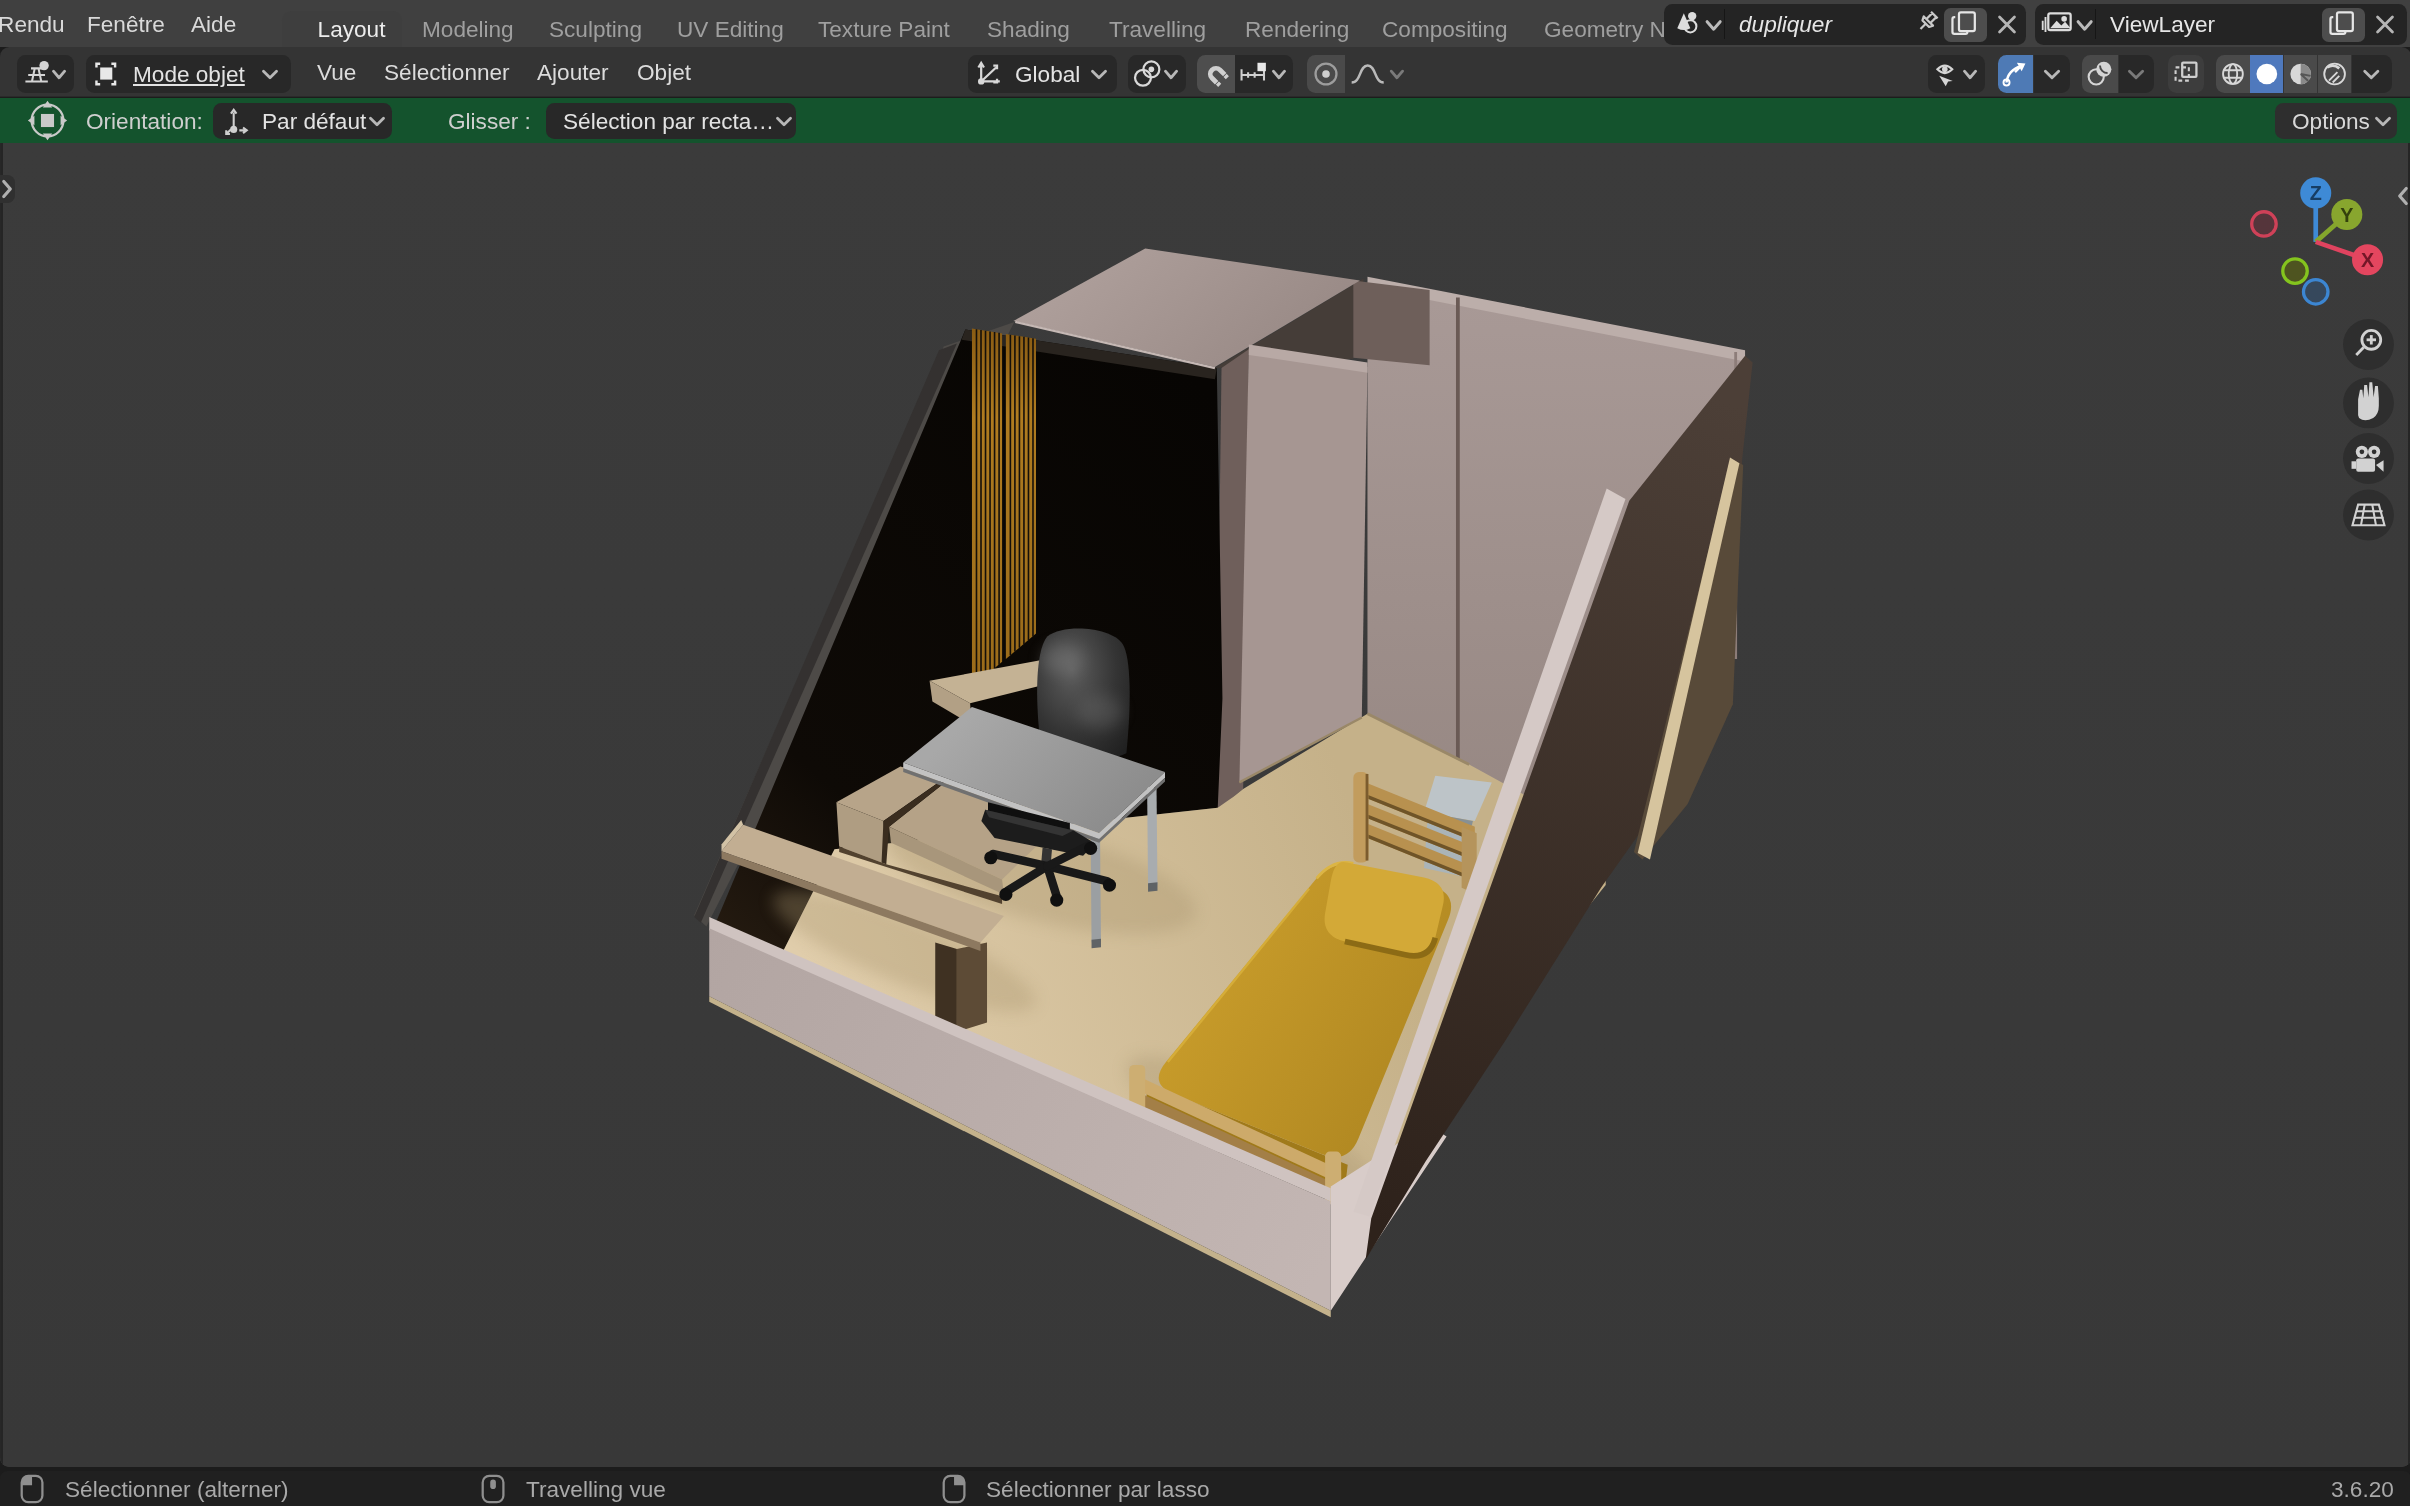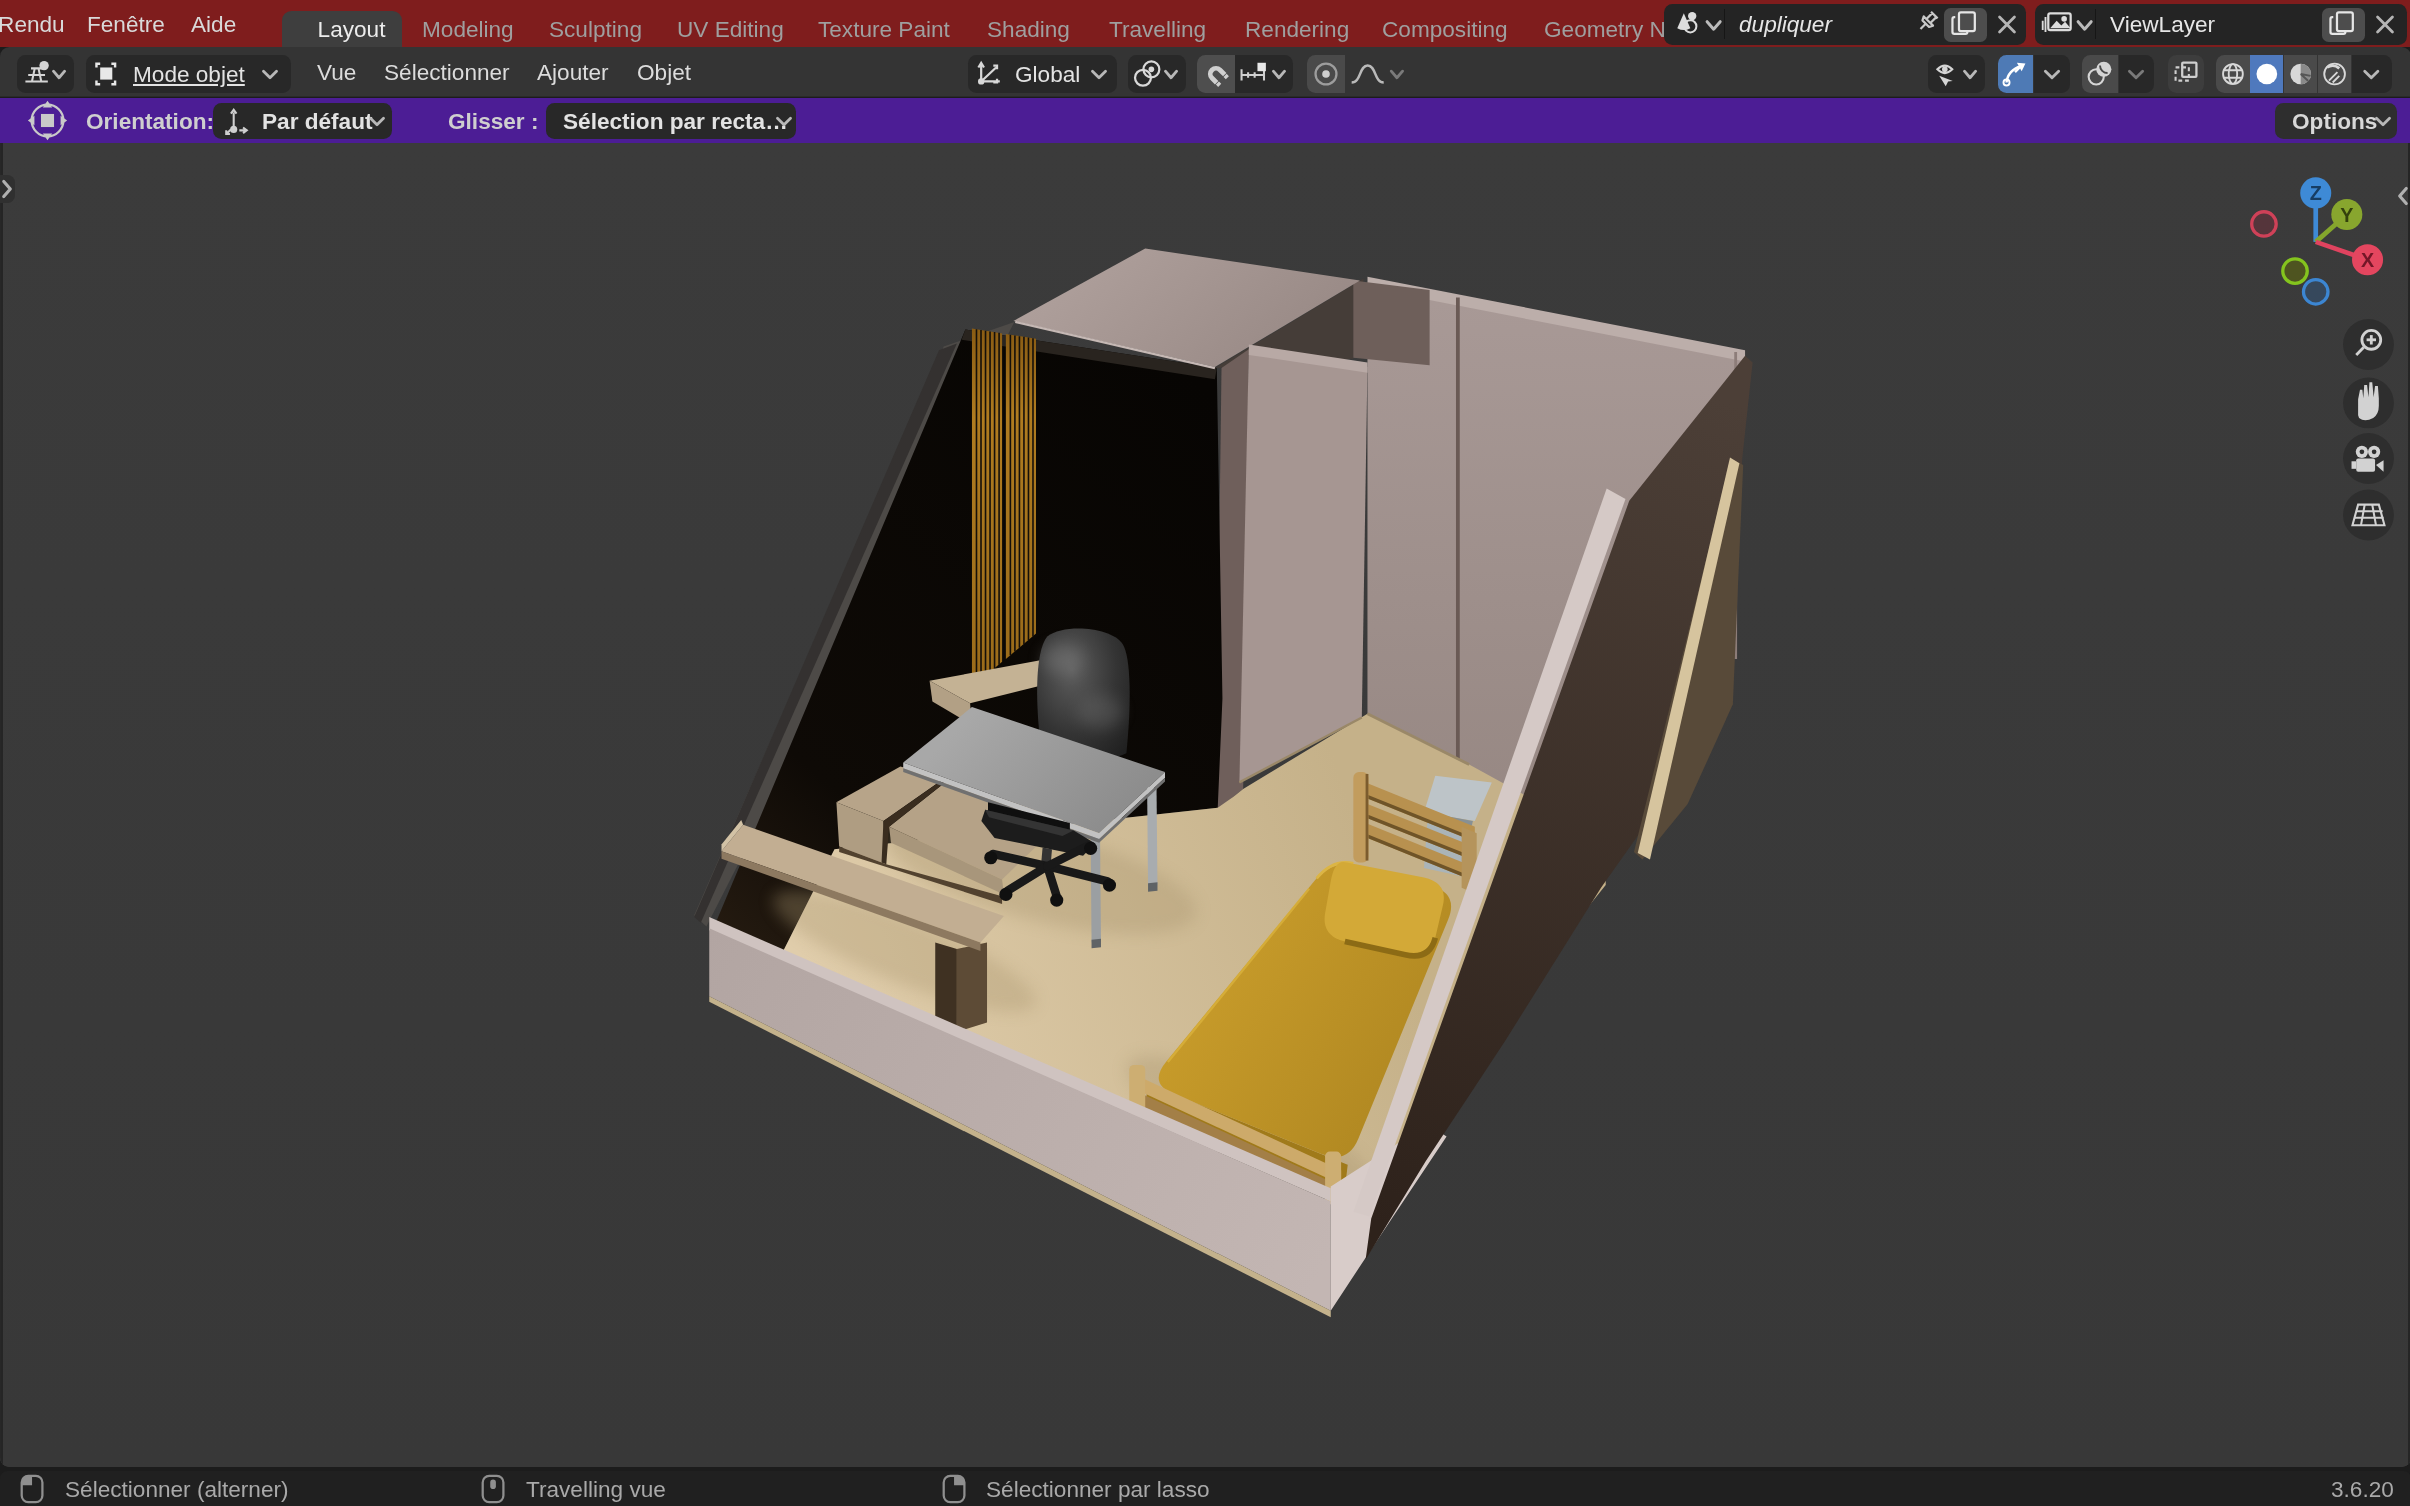--- a/index.html
+++ b/index.html
@@ -1,24 +1,24 @@
 <!DOCTYPE html>
 <html style="font-size:15px"><head><meta charset="utf-8">
 <style>
 html,body{margin:0;padding:0;background:#1c1c1c;}
 #root{position:relative;width:2411px;height:1507px;overflow:hidden;font-family:"Liberation Sans",sans-serif;-webkit-font-smoothing:antialiased;}
 .abs{position:absolute;}
-#topbar{left:0;top:0;width:2411px;height:47px;background:#7f1d1d;}
+#topbar{left:0;top:0;width:2411px;height:47px;background:#404040;}
 .menu{position:absolute;top:0;height:47px;line-height:49px;color:#d9d9d9;font-size:22.6px;}
 .tab{position:absolute;top:11.3px;height:36px;line-height:38px;color:#9f9f9f;font-size:22.6px;white-space:nowrap;padding-left:19px;}
 .tabactive{background:#3e3e3e;border-radius:9.4px 9.4px 0 0;color:#ececec;text-align:center;}
 .wgt{position:absolute;background:#242424;border-radius:8.5px;top:3.8px;height:41px;}
 .wtext{position:absolute;top:0;height:41px;line-height:42px;color:#e6e6e6;font-size:22.6px;white-space:nowrap;}
 #hdr2{left:0;top:47px;width:2411px;height:49px;background:#343434;border-bottom:1.9px solid #2a2a2a;border-radius:9.4px 9.4px 0 0;}
-#hdr3{left:0;top:98px;width:2411px;height:45px;background:#4c1d95;font-weight:bold;}
+#hdr3{left:0;top:98px;width:2411px;height:45px;background:#14532d;}
 .btn{position:absolute;background:#282828;border-radius:8.5px;}
 .h2menu{position:absolute;top:0;height:49px;line-height:51px;color:#dcdcdc;font-size:22.6px;}
 .btext{position:absolute;top:0;height:38px;line-height:39px;color:#e3e3e3;font-size:22.6px;white-space:nowrap;}
 .h3lbl{position:absolute;top:0;height:45px;line-height:47px;color:#cfcfcf;font-size:22.6px;}
 #vp{left:0;top:143px;width:2411px;height:1324px;background:#3a3a3a;border-radius:0 0 9.4px 9.4px;overflow:hidden;}
 #status{left:0;top:1471px;width:2411px;height:36px;background:#202020;color:#a9a9a9;font-size:22.6px;border-radius:7.5px 7.5px 0 0;}
 #status .lbl{position:absolute;top:0;height:36px;line-height:38px;}
 </style></head>
 <body>
 <div id="root">

